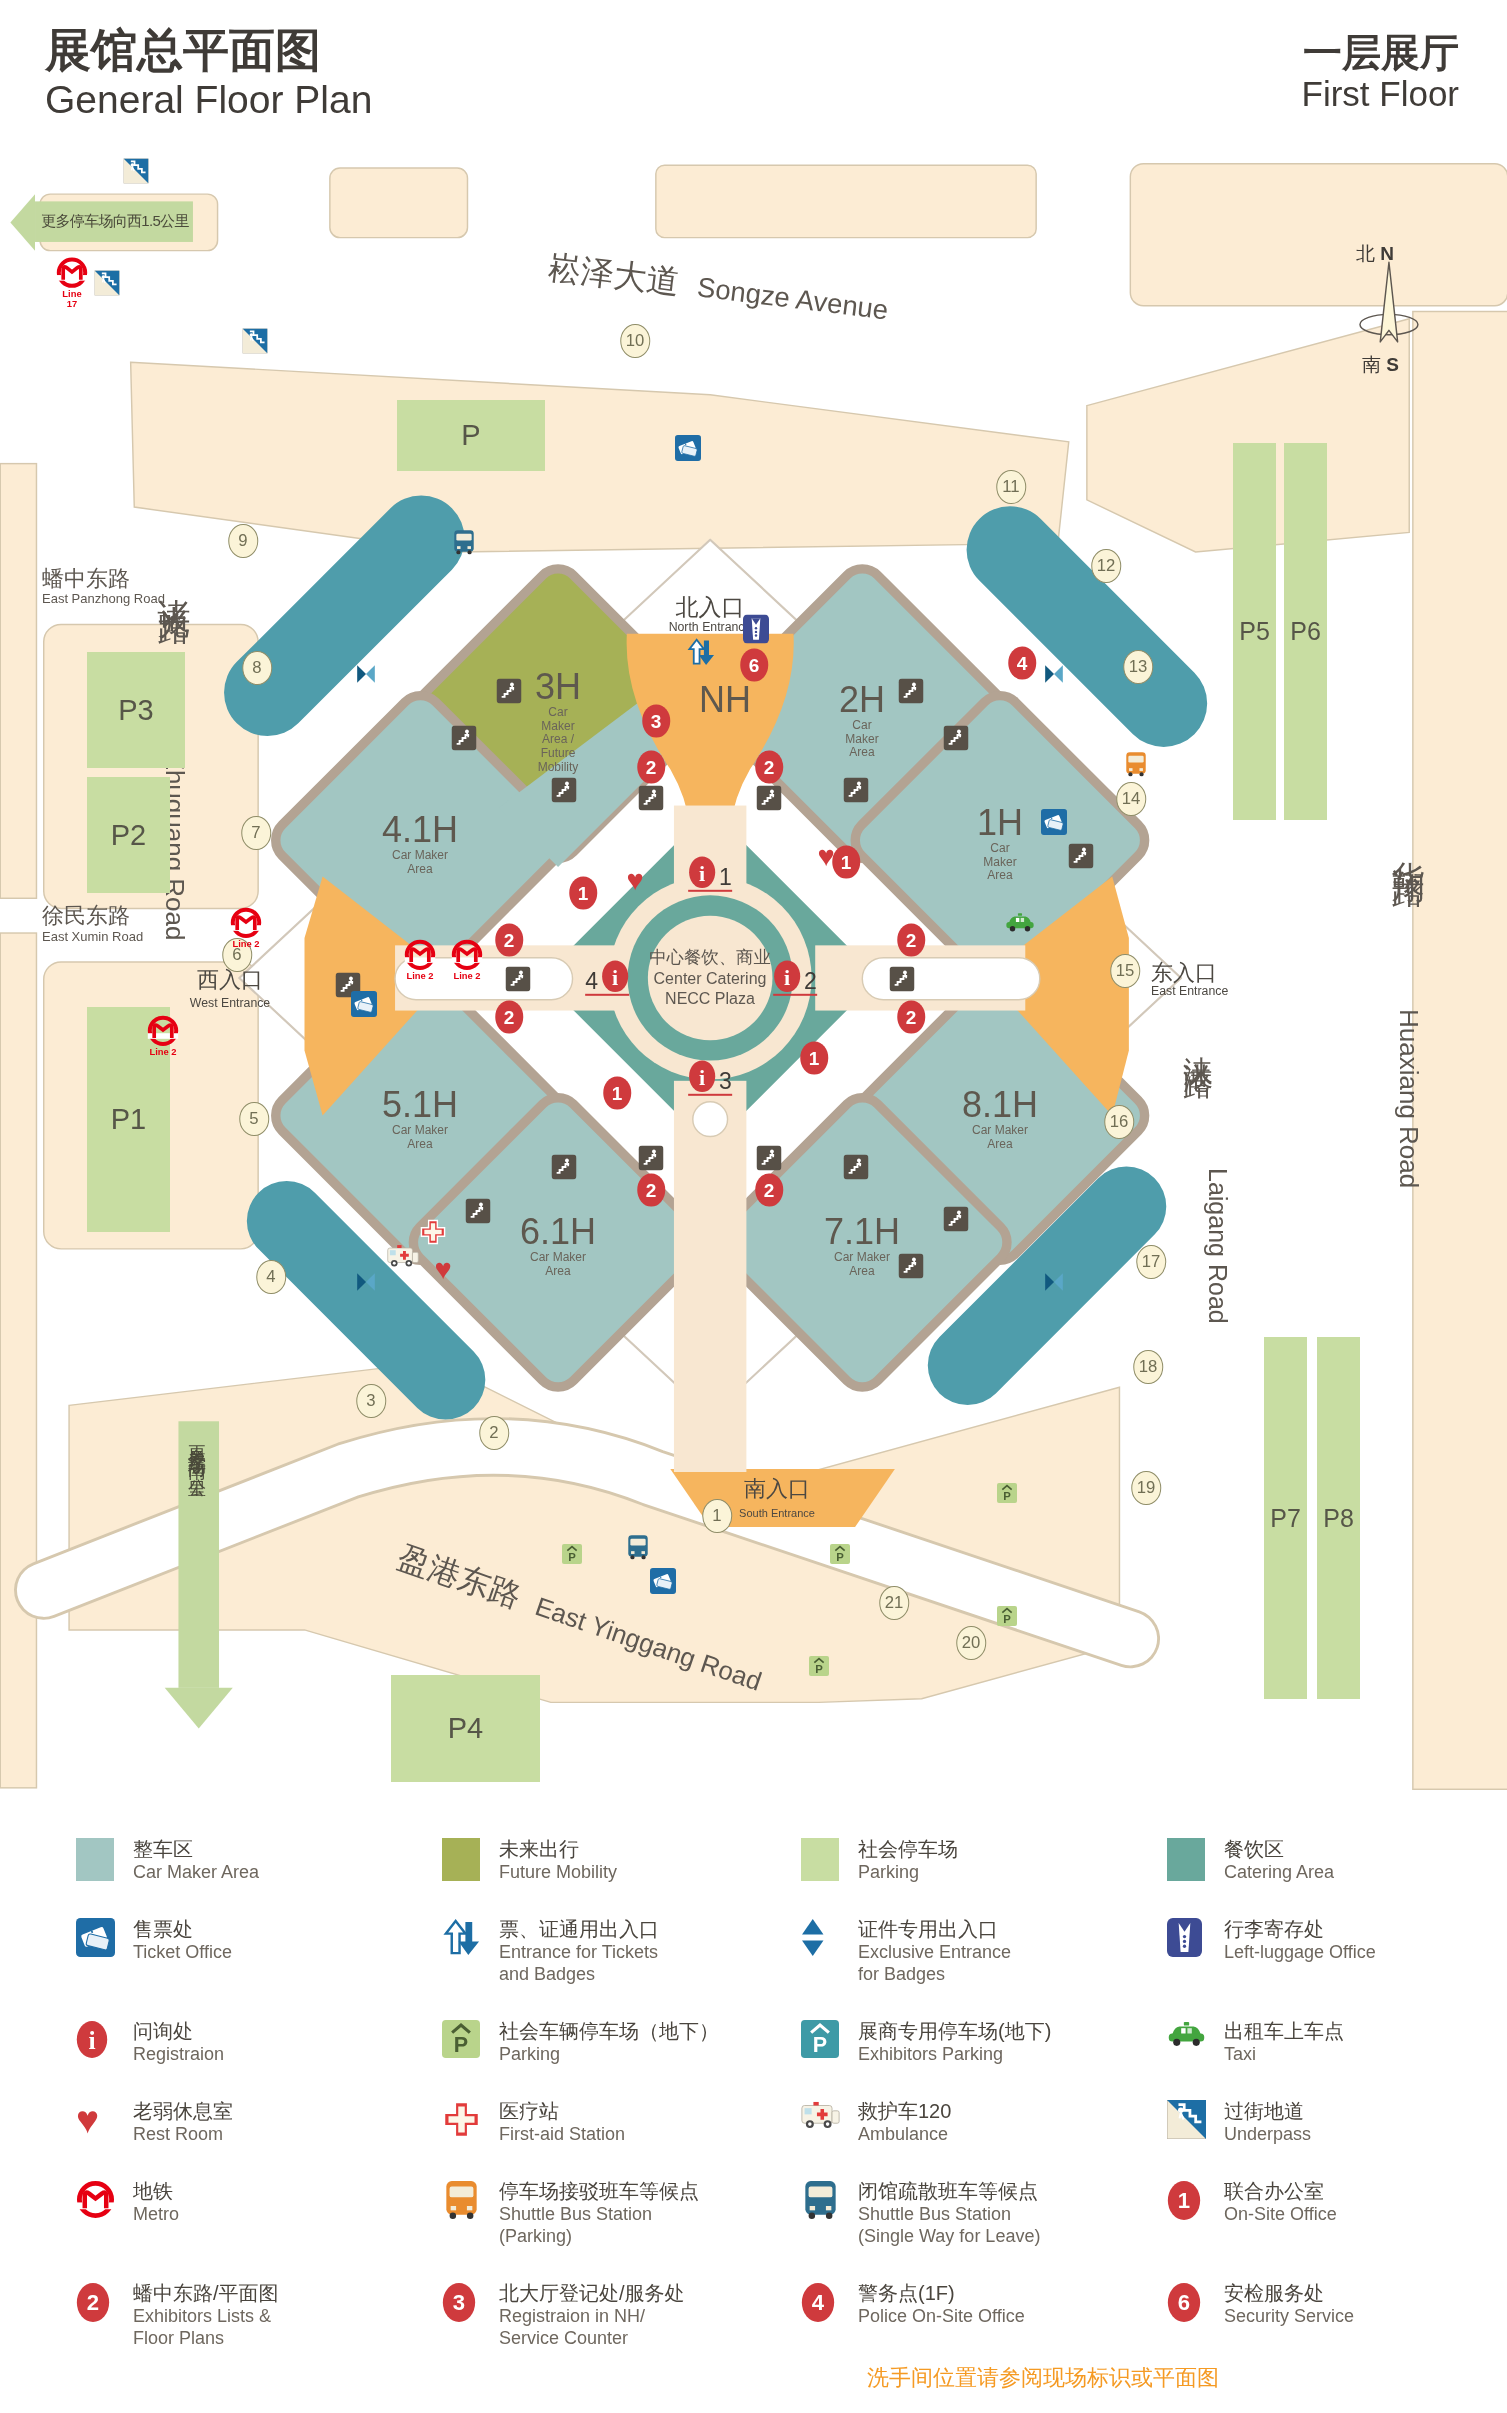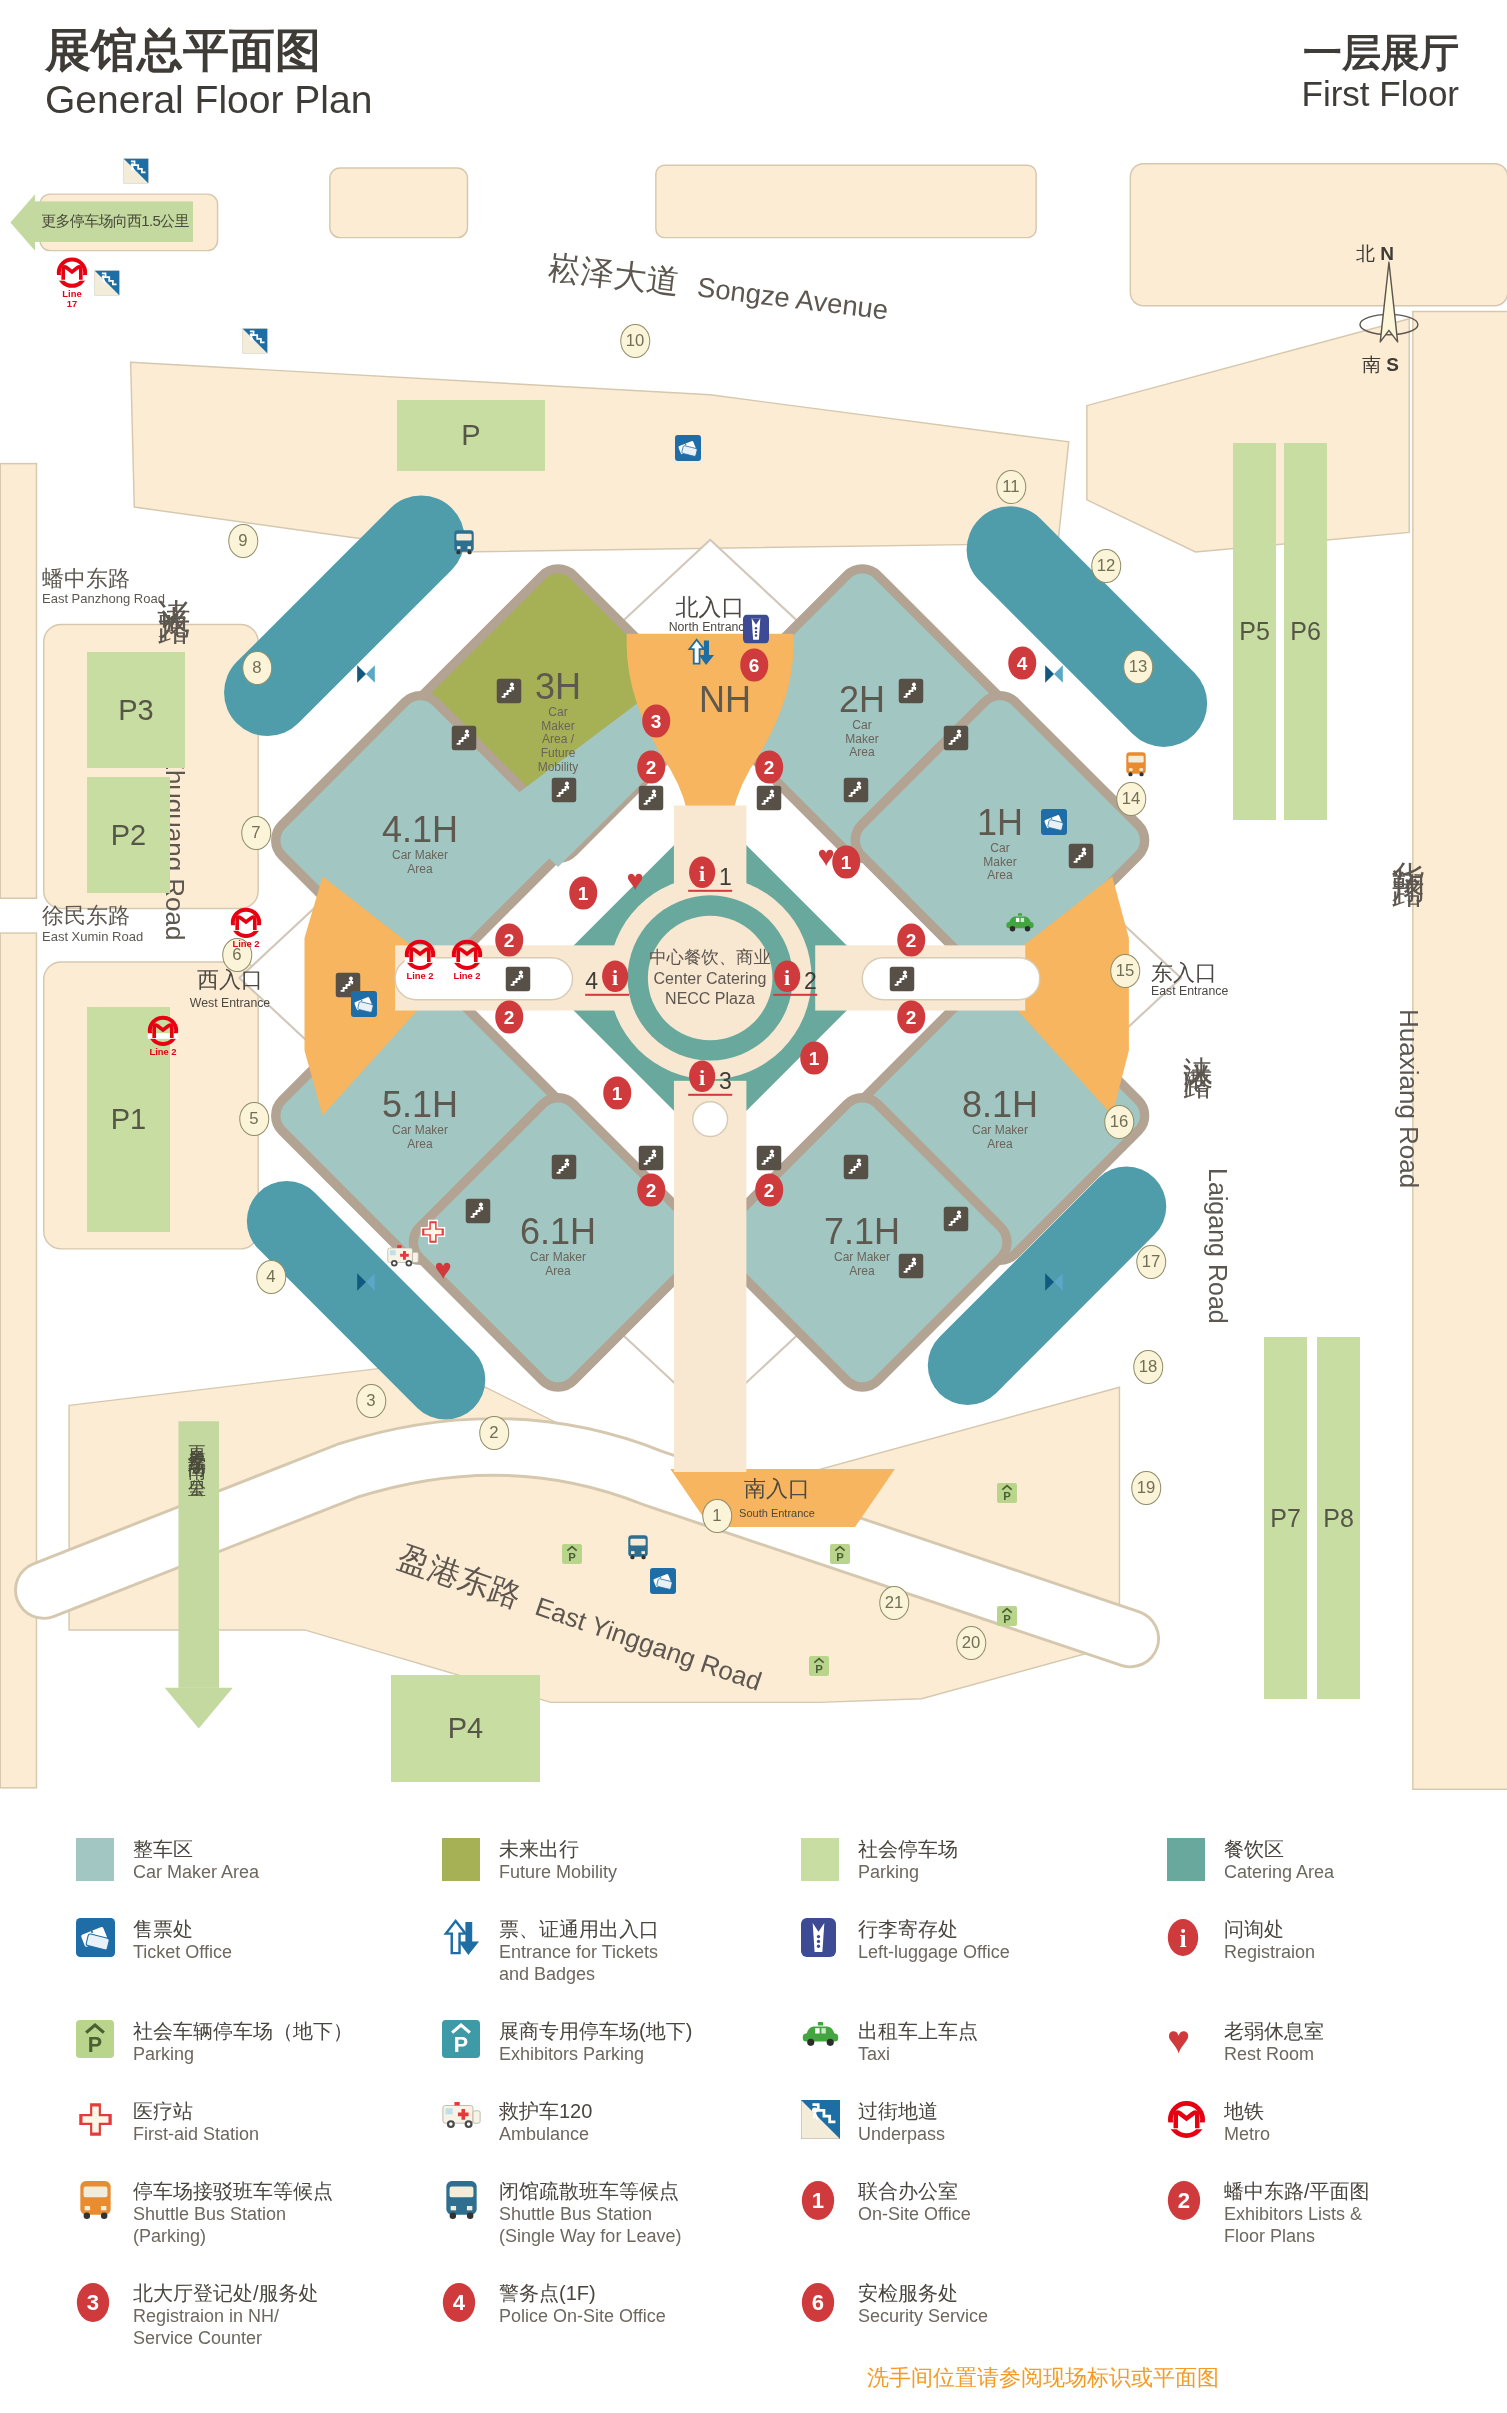--- a/index.html
+++ b/index.html
@@ -636,20 +636,31 @@
             <path d="M10 36 V16 H4 L14 3 L24 16 H18 V36 Z" fill="#fff" stroke="#1d6ea5" stroke-width="2.5"></path>
             <path d="M24 4 V24 H17 L27 38 L38 24 H31 V4 Z" fill="#1d6ea5"></path>
           </svg></div>
         <div class="ltxt">
           <div class="cn">票、证通用出入口</div>
           <div class="en">Entrance for Tickets
 and Badges</div>
         </div>
       </div>
       <div class="litem">
+        <div class="licon"><svg width="23.5" height="39" viewBox="0 0 24 40">
+            <path d="M12 1 L23 17 H1 Z" fill="#1d6ea5"></path>
+            <path d="M12 39 L23 23 H1 Z" fill="#1d6ea5"></path>
+          </svg></div>
+        <div class="ltxt">
+          <div class="cn">证件专用出入口</div>
+          <div class="en">Exclusive Entrance
+for Badges</div>
+        </div>
+      </div>
+      <div class="litem">
         <div class="licon"><svg width="35" height="39" viewBox="0 0 36 40">
             <rect width="36" height="40" rx="6" fill="#3d4b94"></rect>
             <path d="M12 5 h12 l-2 30 h-8 Z" fill="#fff"></path>
             <path d="M12 5 l6 9 6-9 Z" fill="#3d4b94"></path>
             <circle cx="18" cy="19" r="1.7" fill="#3d4b94"></circle>
             <circle cx="18" cy="24" r="1.7" fill="#3d4b94"></circle>
             <circle cx="18" cy="29" r="1.7" fill="#3d4b94"></circle>
           </svg></div>
         <div class="ltxt">
           <div class="cn">行李寄存处</div>

